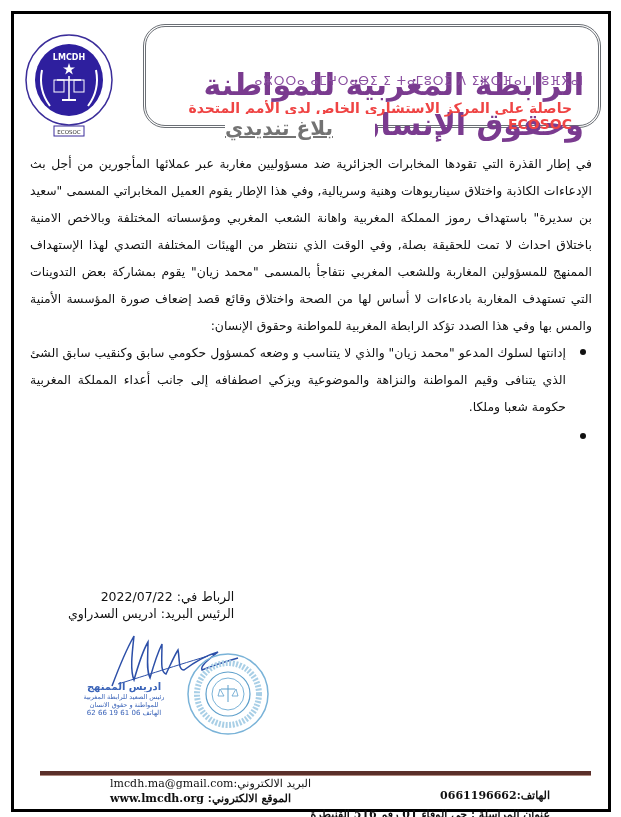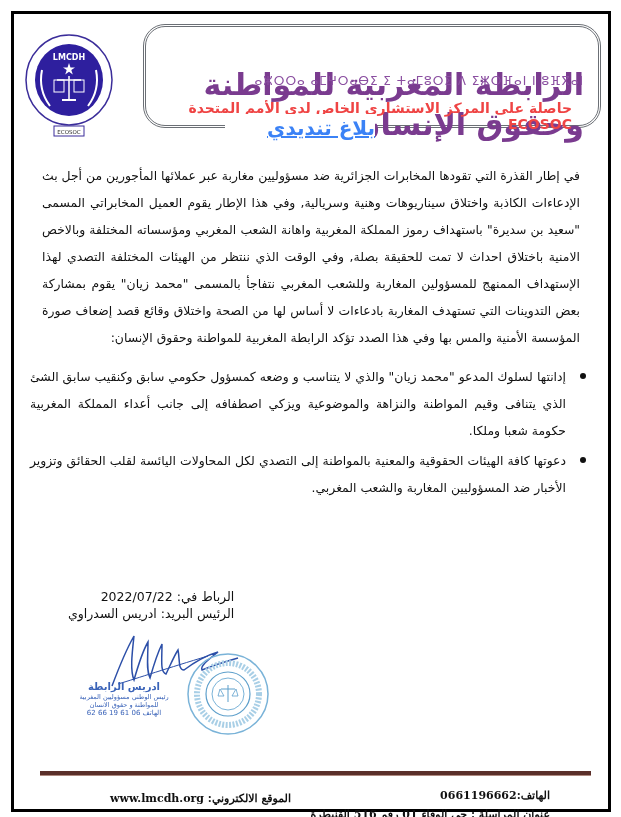--- a/index.html
+++ b/index.html
@@ -9,24 +9,24 @@
 
   
   .logo { position: absolute; left: 24px; top: 30px; width: 90px; height: 110px; }
 
   
   .header-box { position: absolute; left: 143px; top: 24px; width: 452px; height: 98px; border: 3px double #6b6f75; border-radius: 22px; background: #fff; }
   .header-title { position: absolute; left: 0; right: 14px; top: 2px; text-align: right; direction: rtl; font-family: "DejaVu Sans", sans-serif; font-weight: bold; font-size: 30px; color: #7a3b8f; letter-spacing: 0; line-height: 40px; margin-top: 36px; }
   .header-tifinagh { position: absolute; left: 0; right: 14px; top: 47px; text-align: right; direction: ltr; font-size: 12px; color: #8a4ea0; letter-spacing: 1px; font-family: "DejaVu Sans", sans-serif; }
   .header-ecosoc { position: absolute; left: 0; right: 26px; top: 73px; text-align: right; direction: rtl; font-weight: bold; font-size: 14px; color: #ef4444; font-family: "DejaVu Sans", sans-serif; }
 
-  .doc-title { position: absolute; left: 225px; width: 150px; top: 114px; text-align: right; direction: rtl; font-weight: bold; font-size: 20px; text-decoration: underline; color: #3b82f6; background: #fff; line-height: 28px; font-family: "DejaVu Sans", sans-serif; }
+  .doc-title { position: absolute; left: 225px; width: 150px; top: 114px; text-align: left; direction: rtl; font-weight: bold; font-size: 20px; text-decoration: underline; color: #737373; background: #fff; line-height: 28px; font-family: "DejaVu Sans", sans-serif; }
 
   .body-text { position: absolute; left: 30px; width: 562px; top: 150px; direction: rtl; text-align: justify; font-family: "DejaVu Sans", sans-serif; font-size: 12.4px; line-height: 27px; color: #111; }
-  .body-text p { margin: 12px; }
+  .body-text p { margin: 0; }
   .body-text ul { margin: 0; padding: 0 26px 0 0; list-style: none; }
   .body-text li { position: relative; margin-bottom: 3px; padding-right: 0; }
   .bullet { position: absolute; right: -20px; top: 10px; width: 6px; height: 6px; border-radius: 50%; background: #111; }
 
   .sign-block { position: absolute; left: 68px; top: 570px; direction: rtl; text-align: left; font-size: 12.5px; line-height: 17px; color: #111; font-family: "DejaVu Sans", sans-serif; margin-top: 18px; }
   .sign-line { direction: rtl; text-align: right; }
 
   .signature { position: absolute; left: 108px; top: 630px; width: 140px; height: 60px; }
   .name-stamp { position: absolute; left: 74px; top: 681px; width: 100px; direction: rtl; text-align: center; color: #3a63b8; font-family: "DejaVu Sans", sans-serif; }
   .name-stamp .n1 { font-size: 10px; font-weight: bold; line-height: 12px; }
@@ -69,53 +69,54 @@
   <div class="header-tifinagh">ⴰⵣⵔⵔⴰ ⴰⵎⵖⵔⴰⴱⵉ ⵉ ⵜⴰⵎⵓⵔⵉ ⴷ ⵉⵣⵔⴼⴰⵏ ⵏ ⵓⴼⴳⴰⵏ</div>
   <div class="header-ecosoc">حاصلة على المركز الاستشاري الخاص لدى الأمم المتحدة ECOSOC</div>
 </div>
 
 <div class="doc-title">بلاغ تنديدي</div>
 
 <div class="body-text">
   <p>في إطار القذرة التي تقودها المخابرات الجزائرية ضد مسؤوليين مغاربة عبر عملائها المأجورين من أجل بث الإدعاءات الكاذبة واختلاق سيناريوهات وهنية وسريالية, وفي هذا الإطار يقوم العميل المخابراتي المسمى "سعيد بن سديرة" باستهداف رموز المملكة المغربية واهانة الشعب المغربي ومؤسساته المختلفة وبالاخص الامنية باختلاق احداث لا تمت للحقيقة بصلة, وفي الوقت الذي ننتظر من الهيئات المختلفة التصدي لهذا الإستهداف الممنهج للمسؤولين المغاربة وللشعب المغربي نتفاجأ بالمسمى "محمد زيان" يقوم بمشاركة بعض التدوينات التي تستهدف المغاربة بادعاءات لا أساس لها من الصحة واختلاق وقائع قصد إضعاف صورة المؤسسة الأمنية والمس بها وفي هذا الصدد تؤكد الرابطة المغربية للمواطنة وحقوق الإنسان:</p>
   <ul>
     <li><span class="bullet"></span><span>إدانتها لسلوك المدعو "محمد زيان" والذي لا يتناسب و وضعه كمسؤول حكومي سابق وكنقيب سابق الشئ الذي يتنافى وقيم المواطنة والنزاهة والموضوعية ويزكي اصطفافه إلى جانب أعداء المملكة المغربية حكومة شعبا وملكا.</span></li>
-    <li><span class="bullet"></span><span>دعوتها كافة الهيئات الحقوقية والمعنية بالمواطنة إلى التصدي لكل المحاولات اليائسة لقلب الحقائق وتزوير الأخبار ضد المسؤوليين المغاربة والشعب المغربي.</span></li>
+    <li><span class="bullet"></span></li>
   </ul>
 </div>
 
 <div class="sign-block">
   <div class="sign-line">الرباط في: 2022/07/22</div>
   <div class="sign-line">الرئيس البريد: ادريس السدراوي</div>
 </div>
 
 <svg class="signature" viewBox="0 0 140 60">
   <path d="M4,56 C10,40 18,20 26,6 C24,24 22,40 26,50 C30,36 34,22 40,12 C40,28 38,40 42,48 C46,34 50,22 54,14 C54,30 52,42 58,44 C62,36 66,26 70,20 C72,30 70,40 76,40 C84,34 96,26 110,22 C100,30 92,36 94,40 C104,36 116,32 130,28" stroke="#2c4fa8" stroke-width="1.5" fill="none"></path>
   <path d="M10,54 C30,48 60,38 100,26" stroke="#2c4fa8" stroke-width="1" fill="none"></path>
 </svg>
 
 <div class="name-stamp">
-  <div class="n1">ادريس الرابطة</div>
-  <div class="n2">رئيس الوطني مسؤوليين المغربية</div>
+  <div class="n1">ادريس الممنهج</div>
+  <div class="n2">رئيس الصعيد للرابطة المغربية</div>
   <div class="n2">للمواطنة و حقوق الانسان</div>
   <div class="n4">الهاتف 06 61 19 66 62</div>
 </div>
 
 <svg class="round-stamp" viewBox="0 0 84 84">
   <circle cx="42" cy="42" r="40" fill="none" stroke="#7ab3d8" stroke-width="1.5"></circle>
   <circle cx="42" cy="42" r="22" fill="none" stroke="#5d9fcb" stroke-width="1.2"></circle>
   <circle cx="42" cy="42" r="16" fill="none" stroke="#7ab3d8" stroke-width="1"></circle>
   <circle cx="42" cy="42" r="31" fill="none" stroke="#a9cfe6" stroke-width="6" stroke-dasharray="2 1.5"></circle>
   <line x1="42" y1="33" x2="42" y2="50" stroke="#5d9fcb" stroke-width="1"></line>
   <line x1="35" y1="37" x2="49" y2="37" stroke="#5d9fcb" stroke-width="1"></line>
   <path d="M34,37 L32,44 L38,44 Z M50,37 L46,44 L52,44 Z" fill="none" stroke="#5d9fcb" stroke-width="0.8"></path>
 </svg>
 
 <div class="divider"></div>
 <div class="footer">
   <div class="footer-row">
     <span class="f-phone">الهاتف:0661196662</span>
+    <span class="f-email">البريد الالكتروني:lmcdh.ma@gmail.com</span>
   </div>
   <div class="footer-row">
     <span class="f-address">عنوان المراسلة : حي الوفاء 01 رقم 516 القنيطرة</span>
     <span class="f-web">الموقع الالكتروني: www.lmcdh.org</span>
   </div>
 </div>
 
 </body></html>

